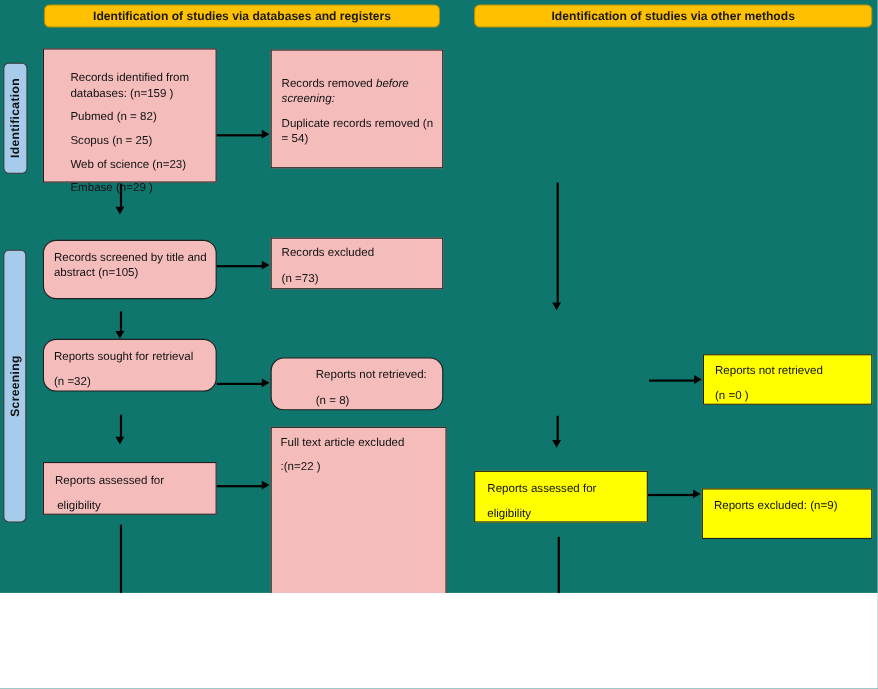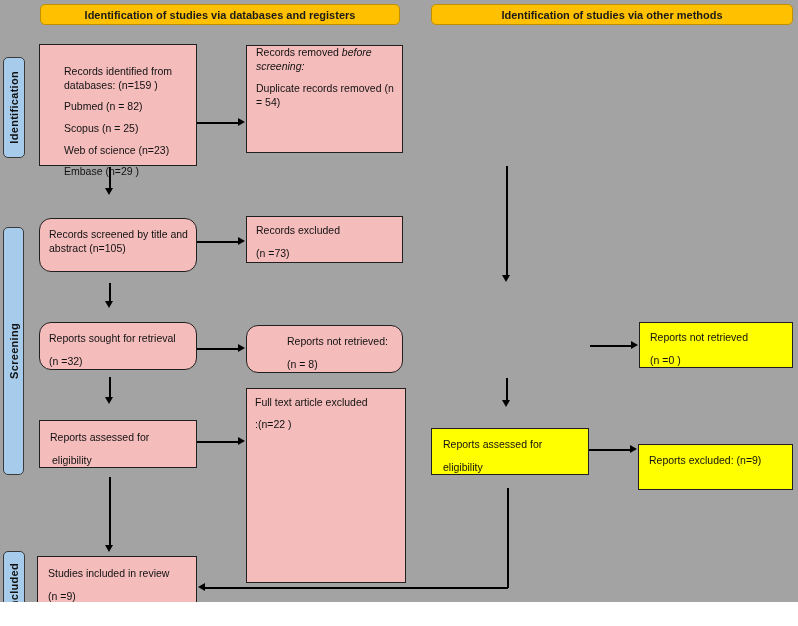--- a/index.html
+++ b/index.html
@@ -1,17 +1,17 @@
 <!DOCTYPE html>
 <html><head>
 <meta charset="utf-8">
 <style>
   html,body{margin:0;padding:0;background:#ffffff;}
   .canvas{
-    position:relative;width:798px;height:602px;background:#a3a3a3;overflow:hidden;
+    position:relative;width:798px;height:539px;background:#0f766e;overflow:hidden;
     font-family:"Liberation Sans", sans-serif;color:#111;
   }
   .hdr{
     position:absolute;height:21px;background:#FFC000;border:1.5px solid #BF9000;
     border-radius:5px;display:flex;align-items:center;justify-content:center;
     font-size:11px;font-weight:bold;color:#1a1a1a;box-sizing:border-box;
   }
   .stage{
     position:absolute;background:#A7CBEA;border:1.3px solid #3a3a3a;border-radius:5px;
     display:flex;align-items:center;justify-content:center;box-sizing:border-box;
@@ -69,35 +69,35 @@
   </div>
 
   <div class="box pink b1" style="left:39px;top:44px;width:158px;height:122px;">
     <p>Records identified from databases: (n=159 )</p>
     <p>Pubmed (n = 82)</p>
     <p>Scopus (n = 25)</p>
     <p>Web of science (n=23)</p>
     <p>Embase (n=29 )</p>
   </div>
 
-  <div class="box pink" style="left:246px;top:45px;width:157px;height:108px;padding:0 7px 5px 9px;">
+  <div class="box pink" style="left:246px;top:45px;width:157px;height:108px;padding:24px 7px 5px 9px;">
     <p><span>Records removed </span><span class="italic">before screening</span><span class="italic">:</span></p>
     <p>Duplicate records removed (n = 54)</p>
   </div>
 
   <div class="box pink pad" style="left:39px;top:218px;width:158px;height:54px;">
     <p>Records screened by title and abstract (n=105)</p>
   </div>
 
   <div class="box pink" style="left:246px;top:216px;width:157px;height:47px;padding:7px 7px 4px 9px;">
     <p>Records excluded</p>
     <p>(n =73)</p>
   </div>
 
-  <div class="box pink pad" style="left:39px;top:322px;width:158px;height:48px;">
+  <div class="box pink pad" style="left:39px;top:308px;width:158px;height:48px;">
     <p>Reports sought for retrieval</p>
     <p>(n =32)</p>
   </div>
 
   <div class="box pink pad" style="left:246px;top:325px;width:157px;height:48px;padding-left:40px;">
     <p>Reports not retrieved:</p>
     <p>(n = 8)</p>
   </div>
 
   <div class="box pink pad-lg" style="left:39px;top:420px;width:158px;height:48px;">

